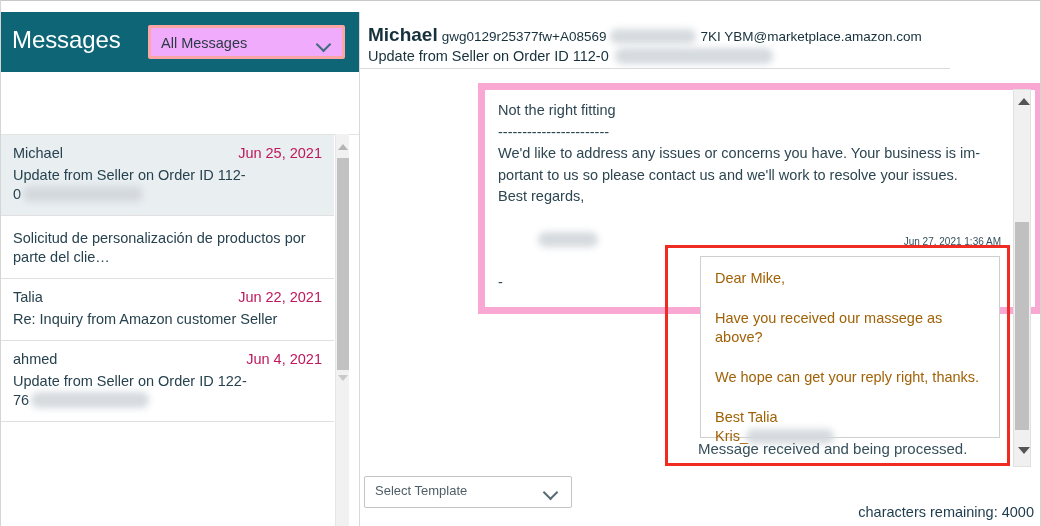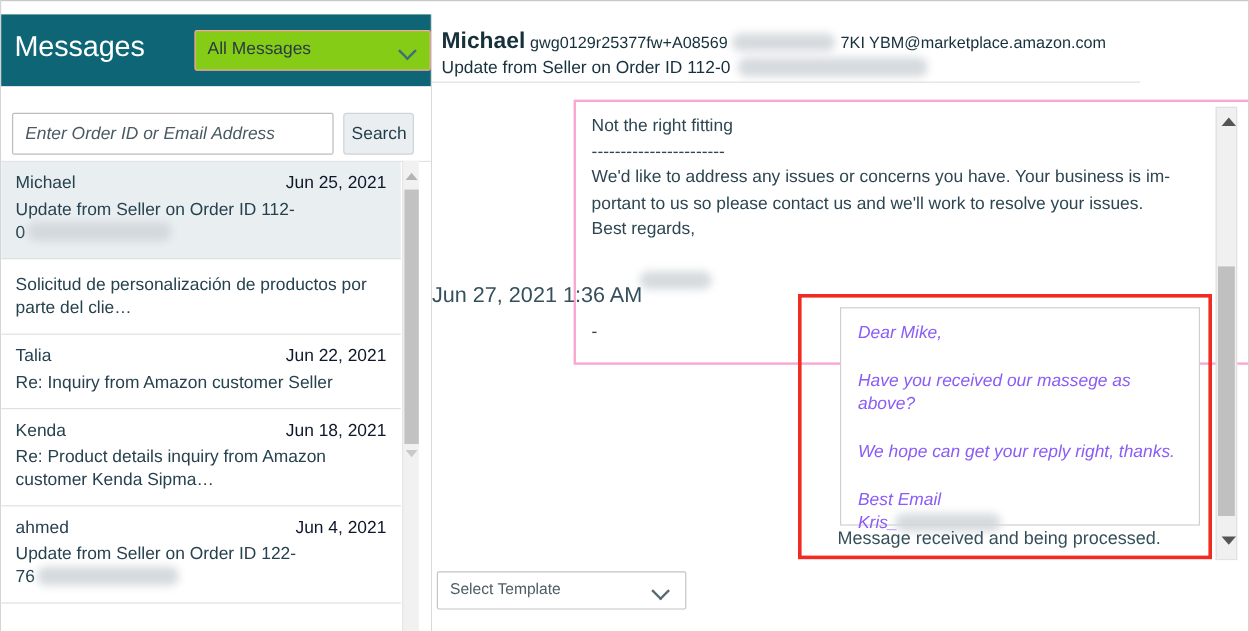--- a/index.html
+++ b/index.html
@@ -44,24 +44,24 @@
     position: absolute; left: 0; top: 0;
     width: 358px; height: 60px;
     background: #0d6575;
   }
   .messages-title {
     position: absolute; left: 11px; top: 14px;
     font-size: 24px; font-weight: normal; color: #ffffff;
     letter-spacing: -0.1px;
   }
   .filter-select {
-    position: absolute; left: 161px; top: 13px;
+    position: absolute; left: 147px; top: 13px;
     width: 197px; height: 34px;
-    background: #84cc16;
-    border: 1px solid #fca5a5;
+    background: #f0abfc;
+    border: 3px solid #fca5a5;
     border-radius: 2px;
   }
   .filter-select .val {
     position: absolute; left: 10px; top: 7px;
     font-size: 14.5px; color: #2b3a44;
   }
   .chev {
     position: absolute;
     width: 12px; height: 12px;
   }
@@ -125,21 +125,21 @@
   .msg-head {
     position: relative;
     height: 18px;
   }
   .msg-sender {
     position: absolute; left: 0; top: 0;
     font-size: 14.5px; color: #27424f;
   }
   .msg-date {
     position: absolute; right: 0; top: 0;
-    font-size: 14.5px; color: #0f172a;
+    font-size: 14.5px; color: #be185d;
   }
   .msg-subject {
     margin-top: 3px;
     font-size: 14.5px; color: #27424f;
     line-height: 19px;
     word-wrap: break-word;
   }
   .redact {
     display: inline-block;
     vertical-align: -3px;
@@ -211,59 +211,58 @@
     width: 680px; height: 398px;
     overflow: hidden;
     background: #ffffff;
   }
 
   
   .bubble-in {
     position: absolute; left: 118px; top: 14px;
     width: 564px;
     background: #ffffff;
-    border: 2px solid #f9a8d4;
+    border: 7px solid #f9a8d4;
     padding: 10px 13px 13px 13px;
   }
   .bubble-in .ln {
     font-size: 14.5px; color: #2d4651; line-height: 21.5px;
     white-space: pre-wrap;
   }
   .bubble-in .dash {
     font-size: 14.5px; color: #2d4651; line-height: 21.5px;
     letter-spacing: 0px;
   }
 
   
   .ts-out {
     position: absolute; left: 0; top: 167px;
     width: 641px;
-    text-align: left;
-    font-size: 18px; color: #34505c;
+    text-align: right;
+    font-size: 10px; color: #34505c;
   }
 
   
   .red-box {
     position: absolute; left: 305px; top: 176px;
     width: 345px; height: 221px;
     border: 3px solid #f02b22;
     background: transparent;
   }
   .bubble-out {
     position: absolute; left: 340px; top: 187px;
     width: 300px;
     height: 182px;
     background: #ffffff;
     border: 1px solid #cfcfcf;
     padding: 12px 14px;
   }
   .bubble-out .ln {
-    font-size: 14.5px; color: #8b5cf6; line-height: 19px;
+    font-size: 14.5px; color: #a16207; line-height: 19px;
     margin-bottom: 21px;
-    font-style: italic;
   }
   .bubble-out .ln.tight { margin-bottom: 0px; }
   .status-line {
     position: absolute; left: 338px; top: 371px;
     font-size: 15px; color: #36505b;
   }
 
   
   .csb {
     position: absolute; left: 653px; top: 20px;
@@ -331,49 +330,38 @@
   <div id="left-panel">
 
     <div class="left-header">
       <div class="messages-title">Messages</div>
       <div class="filter-select">
         <span class="val">All Messages</span>
         <span class="chev"></span>
       </div>
     </div>
 
-    <div class="search-row">
-      <input class="search-input" type="text" placeholder="Enter Order ID or Email Address" style="">
-      <button class="search-btn">Search</button>
-    </div>
 
     <div class="msg-list" id="msg-list">
         <div class="msg-item selected">
           <div class="msg-head">
             <span class="msg-sender">Michael</span>
             <span class="msg-date">Jun 25, 2021</span>
           </div>
           <div class="msg-subject"><span>Update from Seller on Order ID 112-</span><br><span>0</span><span class="redact" style="width: 120px; height: 16px; margin-left: 2px;"></span></div>
         </div>
         <div class="msg-item">
           <div class="msg-subject"><span>Solicitud de personalización de productos por parte del clie…</span></div>
         </div>
         <div class="msg-item">
           <div class="msg-head">
             <span class="msg-sender">Talia</span>
             <span class="msg-date">Jun 22, 2021</span>
           </div>
           <div class="msg-subject"><span>Re: Inquiry from Amazon customer Seller</span></div>
-        </div>
-        <div class="msg-item">
-          <div class="msg-head">
-            <span class="msg-sender">Kenda</span>
-            <span class="msg-date">Jun 18, 2021</span>
-          </div>
-          <div class="msg-subject"><span>Re: Product details inquiry from Amazon customer Kenda Sipma…</span></div>
         </div>
         <div class="msg-item">
           <div class="msg-head">
             <span class="msg-sender">ahmed</span>
             <span class="msg-date">Jun 4, 2021</span>
           </div>
           <div class="msg-subject"><span>Update from Seller on Order ID 122-</span><br><span>76</span><span class="redact" style="width: 118px; height: 16px; margin-left: 2px;"></span></div>
         </div>
       </div>
 
@@ -410,37 +398,38 @@
       </div>
 
       <div class="ts-out">Jun 27, 2021 1:36 AM</div>
 
       <div class="red-box"></div>
 
       <div class="bubble-out">
         <div class="ln">Dear Mike,</div>
         <div class="ln">Have you received our massege as above?</div>
         <div class="ln">We hope can get your reply right, thanks.</div>
-        <div class="ln tight">Best Email</div>
+        <div class="ln tight">Best Talia</div>
         <div class="ln tight">
           <span>Kris_</span><span class="redact" style="width:88px;height:15px;margin-left:-2px;"></span>
         </div>
       </div>
 
       <div class="status-line">Message received and being processed.</div>
 
       <div class="csb">
         <div class="csb-up"></div>
         <div class="csb-thumb"></div>
         <div class="csb-dn"></div>
       </div>
     </div>
 
     <div class="compose">
       <div class="tpl-select">
         <span class="val">Select Template</span>
         <span class="chev"></span>
       </div>
+      <div class="chars-remaining">characters remaining: 4000</div>
 
     </div>
 
   </div>
 </div>
 
 </body></html>

